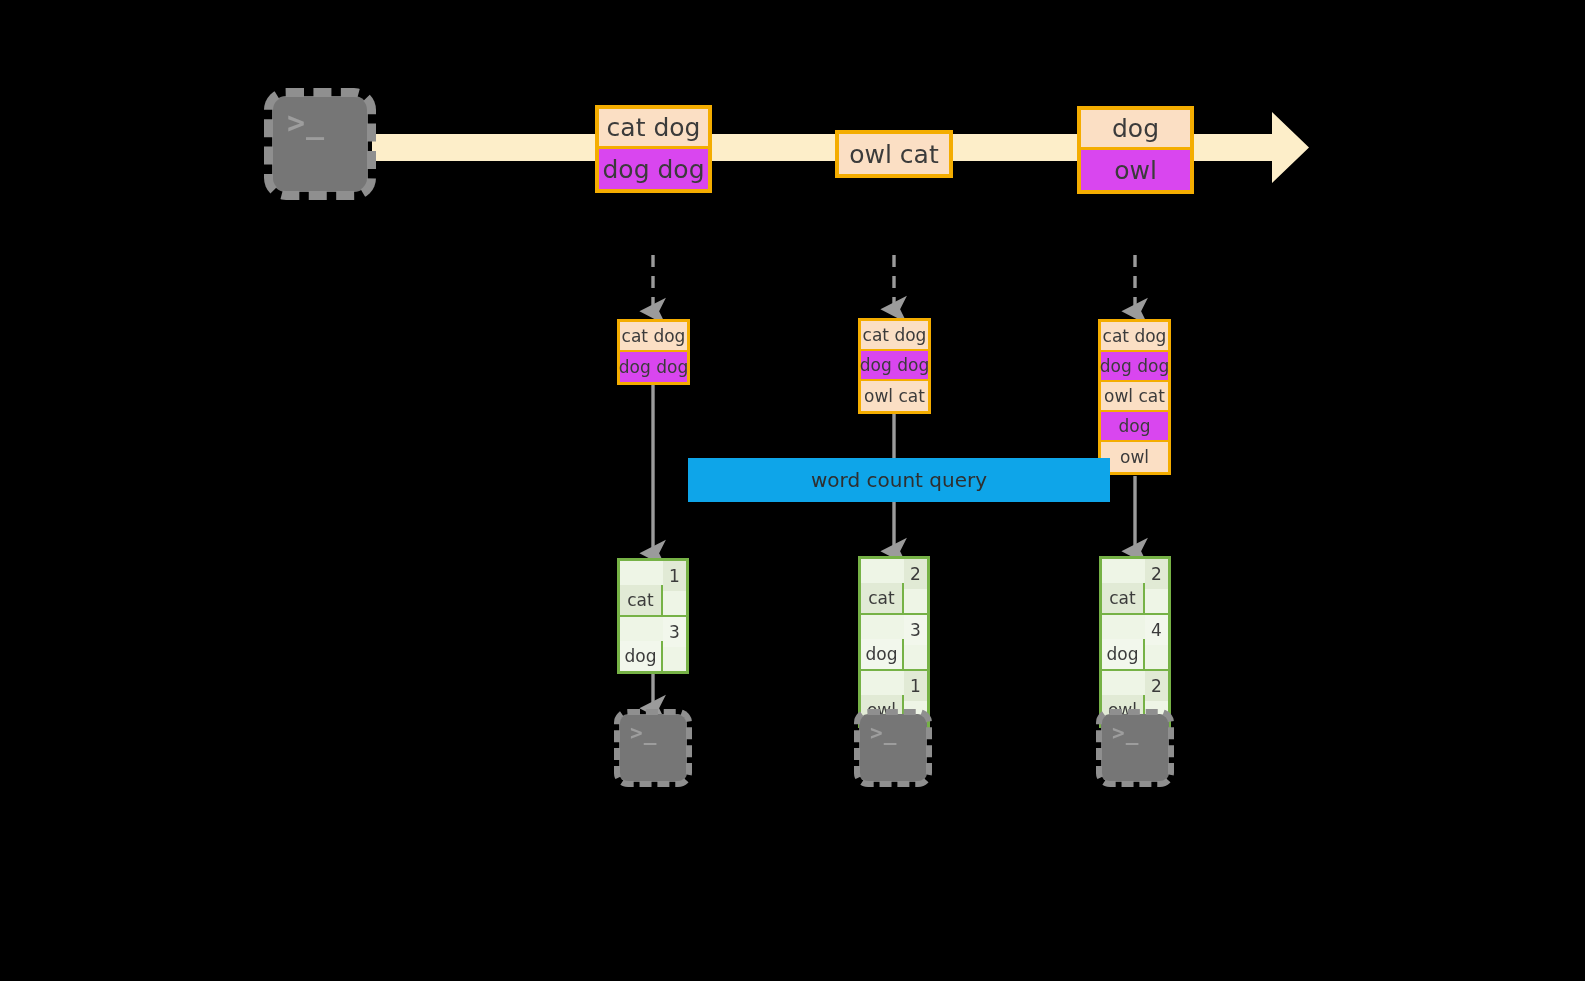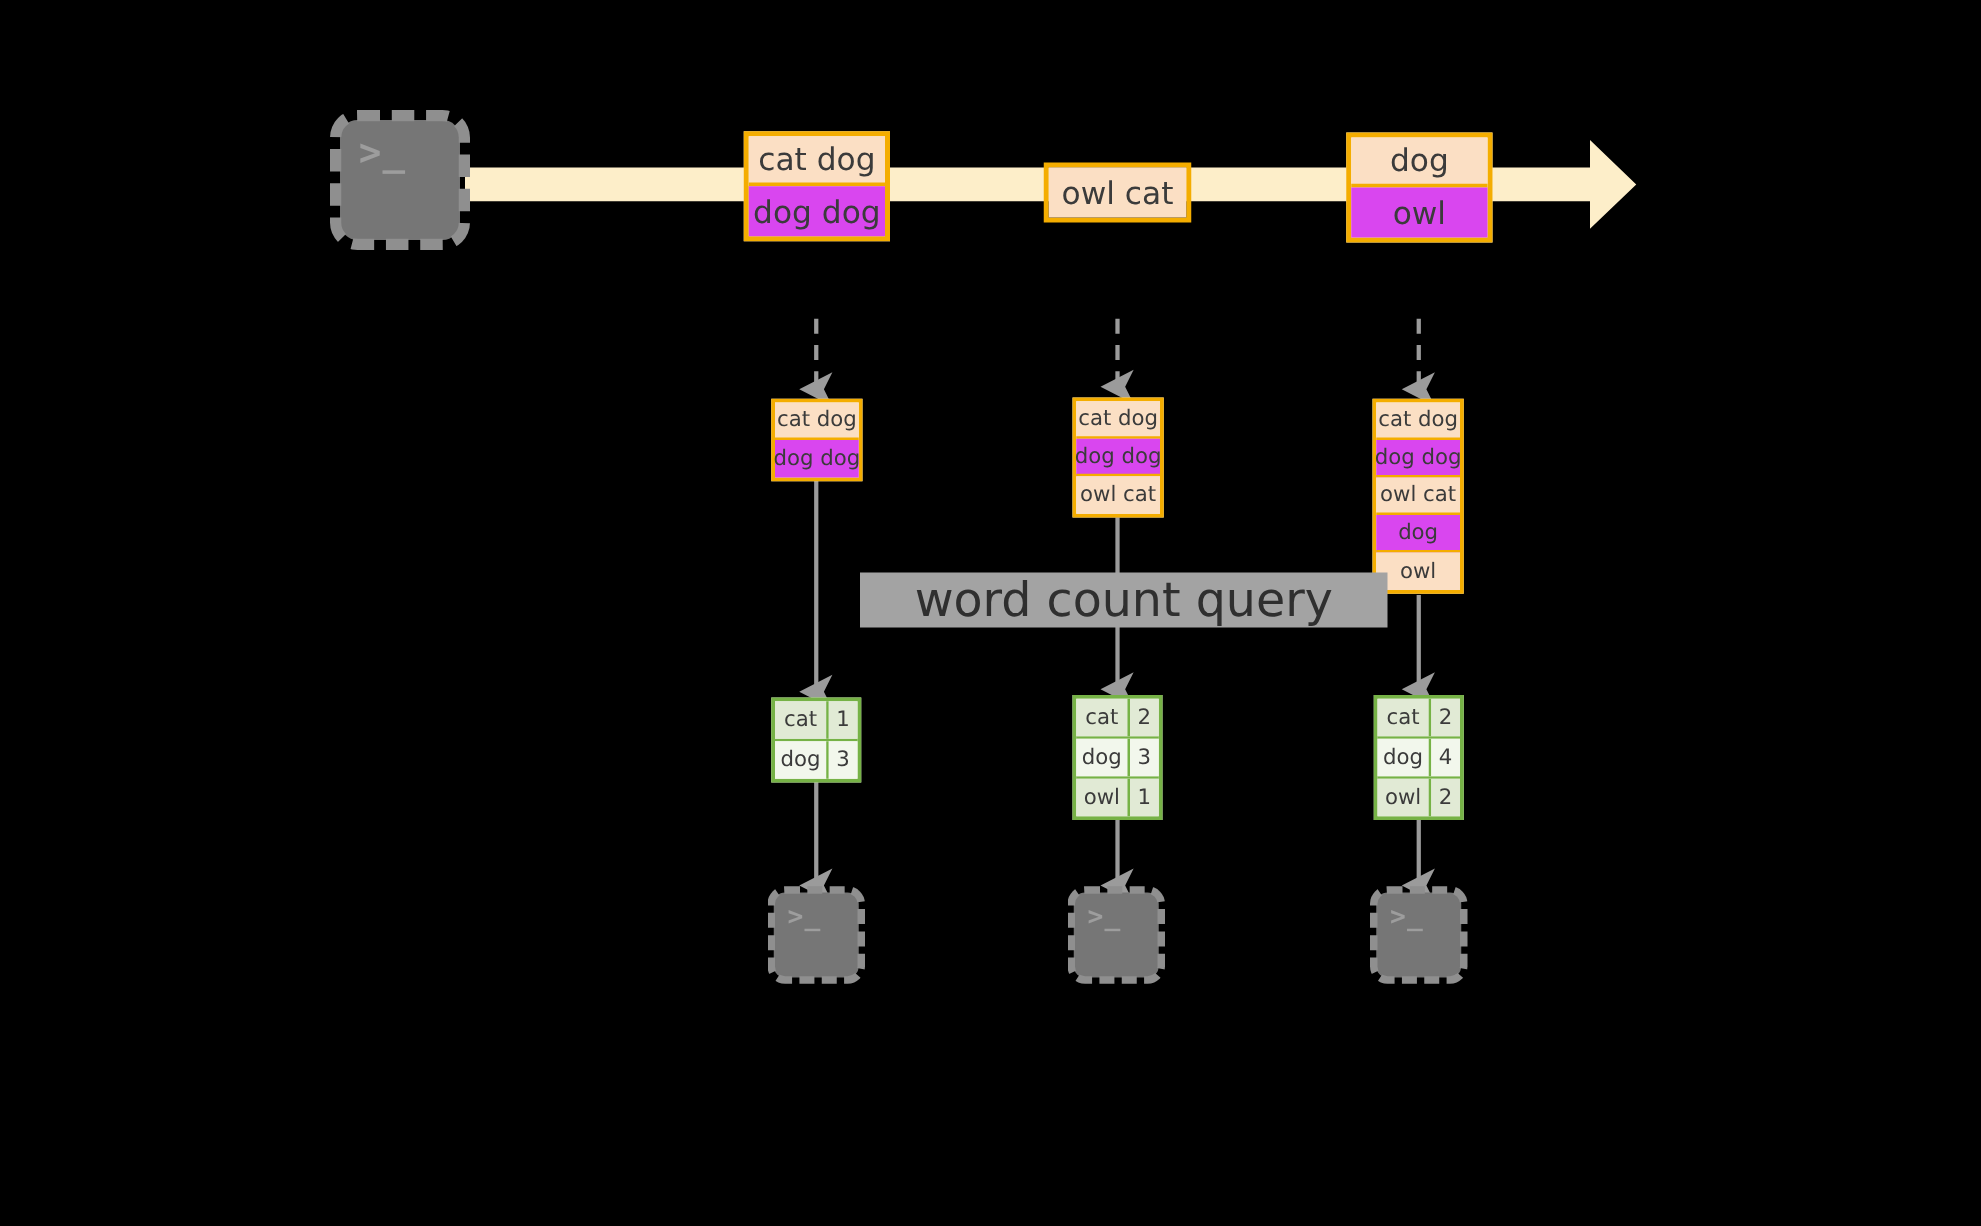--- a/index.html
+++ b/index.html
@@ -111,36 +111,37 @@
     display: flex;
     align-items: center;
     justify-content: center;
     font-size: 17px;
     color: #3b3b3b;
     height: 30px;
   }
   .gbox .gc.word {
     width: 48px;
     border-right: 2px solid #76b246;
+    margin-top: 24px;
   }
   .gbox .gc.num { width: 26px; }
   .gbox .grow.shade .gc { background: #e1ead5; }
   .gbox .grow.plain .gc { background: #f2f7ec; }
 
   
   .qlabel {
     position: absolute;
     left: 688px; top: 458px;
     width: 422px; height: 44px;
-    background: #a3a3a3;
+    background: #0ea5e9;
     display: flex;
     align-items: center;
     justify-content: center;
     color: #2f2f2f;
-    font-size: 38px;
+    font-size: 20px;
     white-space: nowrap;
   }
 </style>
 </head>
 <body>
 
 <div id="stage">
 
   <svg class="svg-layer" viewBox="0 0 1585 981" xmlns="http://www.w3.org/2000/svg">
     <defs>

